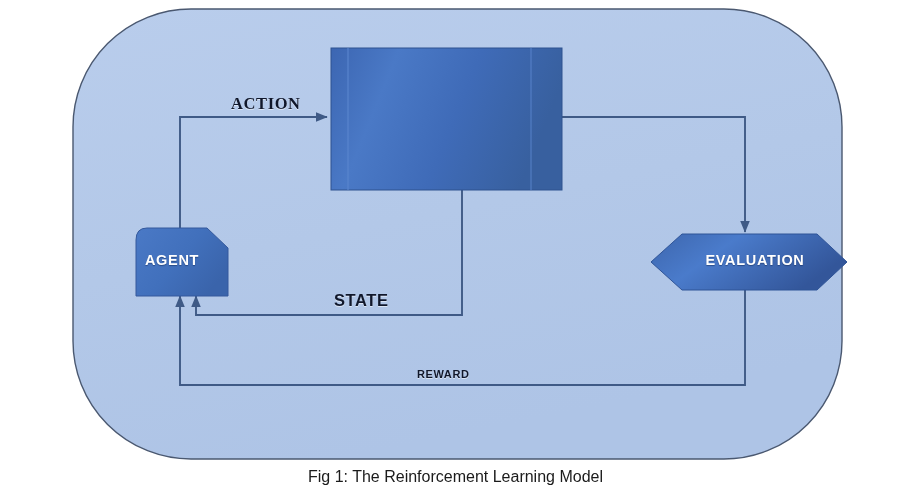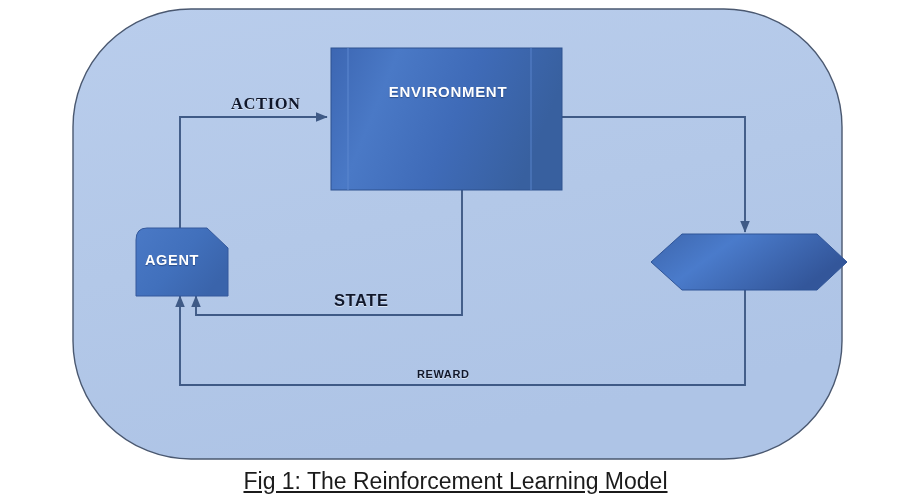--- a/index.html
+++ b/index.html
@@ -88,24 +88,23 @@
     left: 417px;
     top: 368px;
     font-size: 11px;
   }
   #caption {
     position: absolute;
     left: 0;
     top: 468px;
     width: 911px;
     text-align: center;
-    font-size: 23px;
+    font-size: 16px;
     color: #1b1b1b;
     font-family: "Liberation Sans", sans-serif;
-    text-decoration: underline;
   }
 </style>
 </head>
 <body>
 
 <div id="figure">
 
   <div class="stage">
 
     <svg class="canvas" viewBox="0 0 911 465">
@@ -155,25 +154,25 @@
       <rect x="331" y="48" width="231" height="142" fill="url(#gradSim)" stroke="#2f538f" stroke-width="1"></rect>
       <line x1="348" y1="48" x2="348" y2="190" stroke="#5a86cf" stroke-width="2" opacity="0.55"></line>
       <line x1="531" y1="48" x2="531" y2="190" stroke="#5a86cf" stroke-width="2" opacity="0.45"></line>
 
       <path d="M147,228 L207,228 L228,248 L228,296 L136,296 L136,240 Q136,228 147,228 z" fill="url(#gradAgent)" stroke="#35599c" stroke-width="1"></path>
 
       <path d="M651,262 L682,234 L817,234 L847,262 L817,290 L682,290 z" fill="url(#gradEval)" stroke="#2f5497" stroke-width="1"></path>
     </svg>
 
     <div class="node-label" id="label-simulation">
-      <div>ENVIRONMENT</div>
     </div>
 
     <div class="node-label" id="label-agent">AGENT</div>
 
+    <div class="node-label" id="label-evaluation">EVALUATION</div>
 
     <div class="edge-label" id="label-action">ACTION</div>
 
     <div class="edge-label" id="label-state">STATE</div>
 
     <div class="edge-label" id="label-reward">REWARD</div>
 
   </div>
 
   <div id="caption">Fig 1: The Reinforcement Learning Model</div>

